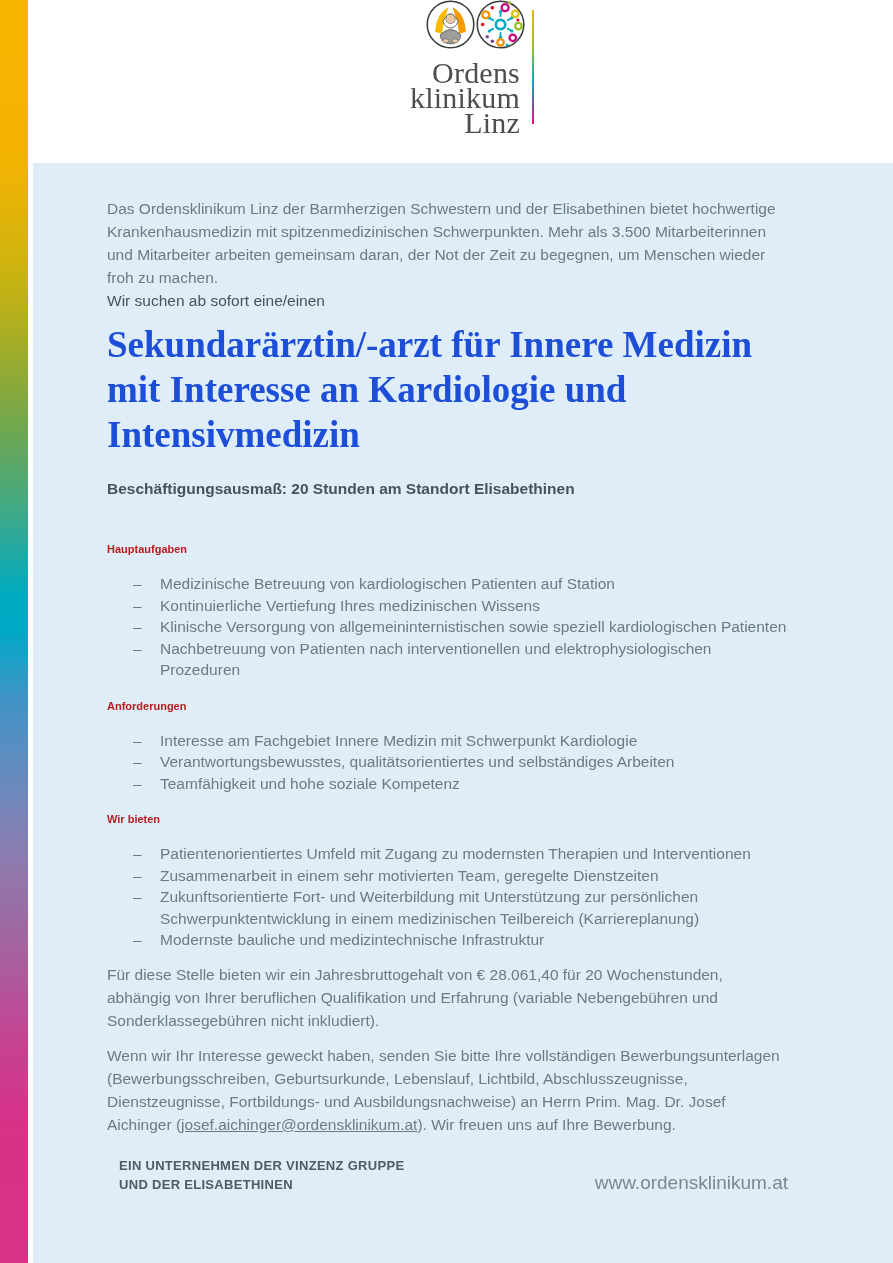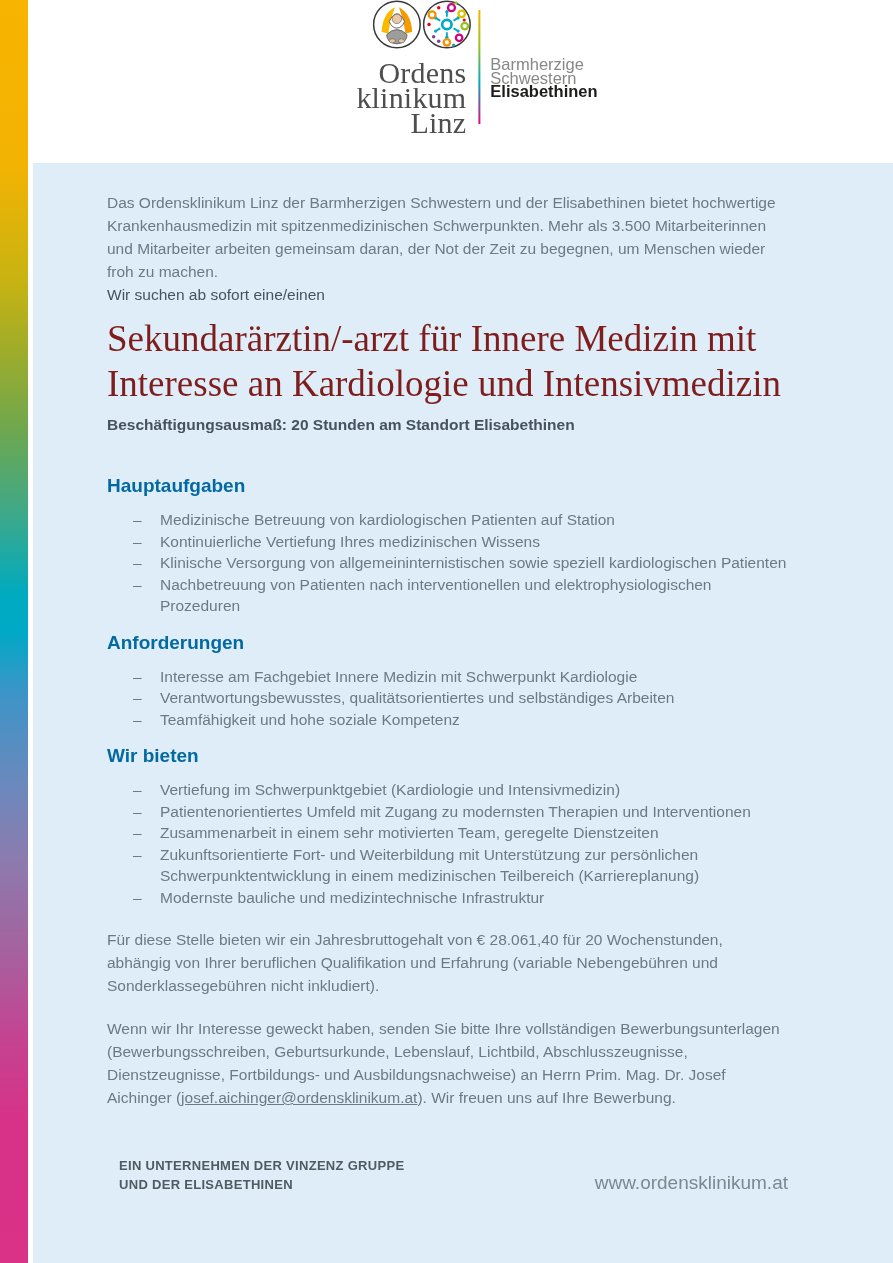--- a/index.html
+++ b/index.html
@@ -84,53 +84,53 @@
     width: 893px;
     padding: 24px 105px 0 107px;
     color: #6B7A84;
     font-size: 15.5px;
     line-height: 23px;
   }
   .lead-in { margin-top: 0; color: #46535C; }
   h1.job-title {
     margin-top: 10px;
     font-family: "Liberation Serif", "DejaVu Serif", serif;
-    font-weight: 400;
+    font-weight: 700;
     font-size: 37px;
     line-height: 45px;
-    color: #7f1d1d;
+    color: #1d4ed8;
     max-width: 700px;
   }
   .employment {
-    margin-top: 7px;
+    margin-top: 20px;
     font-weight: bold;
     color: #46535C;
   }
   .job-section h3 {
     margin-top: 38px;
-    font-size: 19px;
+    font-size: 11px;
     font-weight: bold;
-    color: #0369a1;
+    color: #b91c1c;
   }
   .job-section + .job-section h3 { margin-top: 14px; }
   .job-section ul {
     list-style: none;
     margin: 12px 0 0 26px;
   }
   .job-section li {
     position: relative;
     padding-left: 27px;
     line-height: 21.5px;
   }
   .job-section li::before {
     content: "\2013";
     position: absolute;
     left: 0; top: 0;
   }
-  p.para { margin-top: 20px; }
+  p.para { margin-top: 12px; }
   a.email-link { color: #6B7A84; text-decoration: underline; }
 
   
   .footer {
     position: absolute;
     left: 119px; right: 105px; top: 1156px;
     display: flex;
     justify-content: space-between;
     align-items: flex-end;
   }
@@ -207,30 +207,25 @@
           </svg>
         </span>
       </div>
       <div class="logo-title">
         <span>Ordens</span>
         <span>klinikum</span>
         <span>Linz</span>
       </div>
     </div>
     <div class="logo-sep"></div>
-    <div class="logo-right">
-      <span>Barmherzige</span>
-      <span>Schwestern</span>
-      <span class="bold-line">Elisabethinen</span>
-    </div>
   </div>
 </header>
 
 <main class="content">
-  <p class="para intro" style="margin-top:4px;">Das Ordensklinikum Linz der Barmherzigen Schwestern und der Elisabethinen bietet hochwertige Krankenhausmedizin mit spitzenmedizinischen Schwerpunkten. Mehr als 3.500 Mitarbeiterinnen und Mitarbeiter arbeiten gemeinsam daran, der Not der Zeit zu begegnen, um Menschen wieder froh zu machen.</p>
+  <p class="para intro" style="margin-top:10px;">Das Ordensklinikum Linz der Barmherzigen Schwestern und der Elisabethinen bietet hochwertige Krankenhausmedizin mit spitzenmedizinischen Schwerpunkten. Mehr als 3.500 Mitarbeiterinnen und Mitarbeiter arbeiten gemeinsam daran, der Not der Zeit zu begegnen, um Menschen wieder froh zu machen.</p>
 
   <p class="lead-in">Wir suchen ab sofort eine/einen</p>
 
   <h1 class="job-title">Sekundarärztin/-arzt für Innere Medizin mit Interesse an Kardiologie und Intensivmedizin</h1>
 
   <p class="employment">Beschäftigungsausmaß: 20 Stunden am Standort Elisabethinen</p>
 
   <section class="job-section">
     <h3>Hauptaufgaben</h3>
     <ul>
@@ -246,21 +241,20 @@
     <ul>
         <li>Interesse am Fachgebiet Innere Medizin mit Schwerpunkt Kardiologie</li>
         <li>Verantwortungsbewusstes, qualitätsorientiertes und selbständiges Arbeiten</li>
         <li>Teamfähigkeit und hohe soziale Kompetenz</li>
       </ul>
   </section>
 
   <section class="job-section">
     <h3>Wir bieten</h3>
     <ul>
-        <li>Vertiefung im Schwerpunktgebiet (Kardiologie und Intensivmedizin)</li>
         <li>Patientenorientiertes Umfeld mit Zugang zu modernsten Therapien und Interventionen</li>
         <li>Zusammenarbeit in einem sehr motivierten Team, geregelte Dienstzeiten</li>
         <li>Zukunftsorientierte Fort- und Weiterbildung mit Unterstützung zur persönlichen Schwerpunktentwicklung in einem medizinischen Teilbereich (Karriereplanung)</li>
         <li>Modernste bauliche und medizintechnische Infrastruktur</li>
       </ul>
   </section>
 
   <p class="para">Für diese Stelle bieten wir ein Jahresbruttogehalt von € 28.061,40 für 20 Wochenstunden, abhängig von Ihrer beruflichen Qualifikation und Erfahrung (variable Nebengebühren und Sonderklassegebühren nicht inkludiert).</p>
 
   <p class="para"><span>Wenn wir Ihr Interesse geweckt haben, senden Sie bitte Ihre vollständigen Bewerbungsunterlagen (Bewerbungsschreiben, Geburtsurkunde, Lebenslauf, Lichtbild, Abschlusszeugnisse, Dienstzeugnisse, Fortbildungs- und Ausbildungsnachweise) an Herrn Prim. Mag. Dr. Josef Aichinger (</span><a href="#" class="email-link">josef.aichinger@ordensklinikum.at</a><span>). Wir freuen uns auf Ihre Bewerbung.</span></p>

